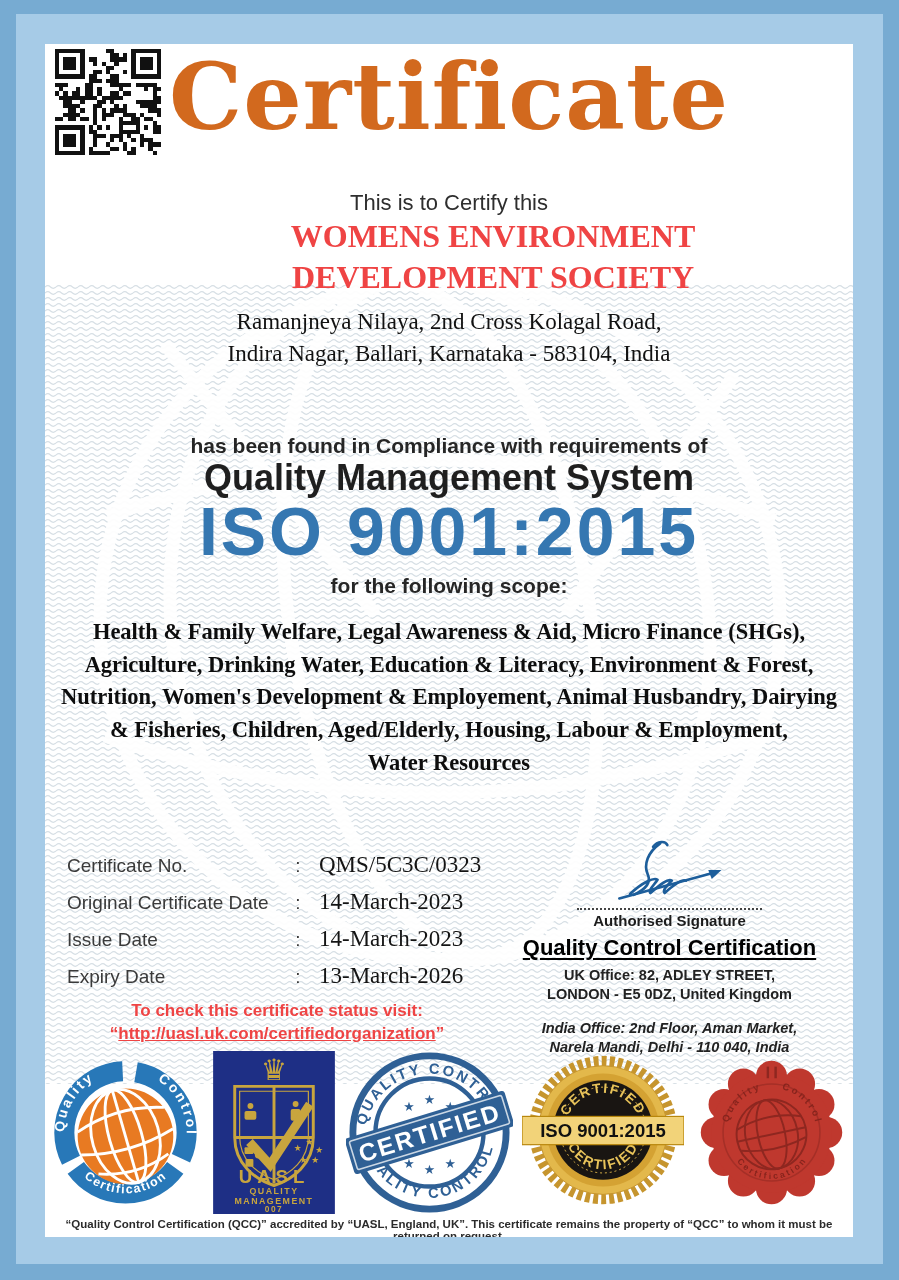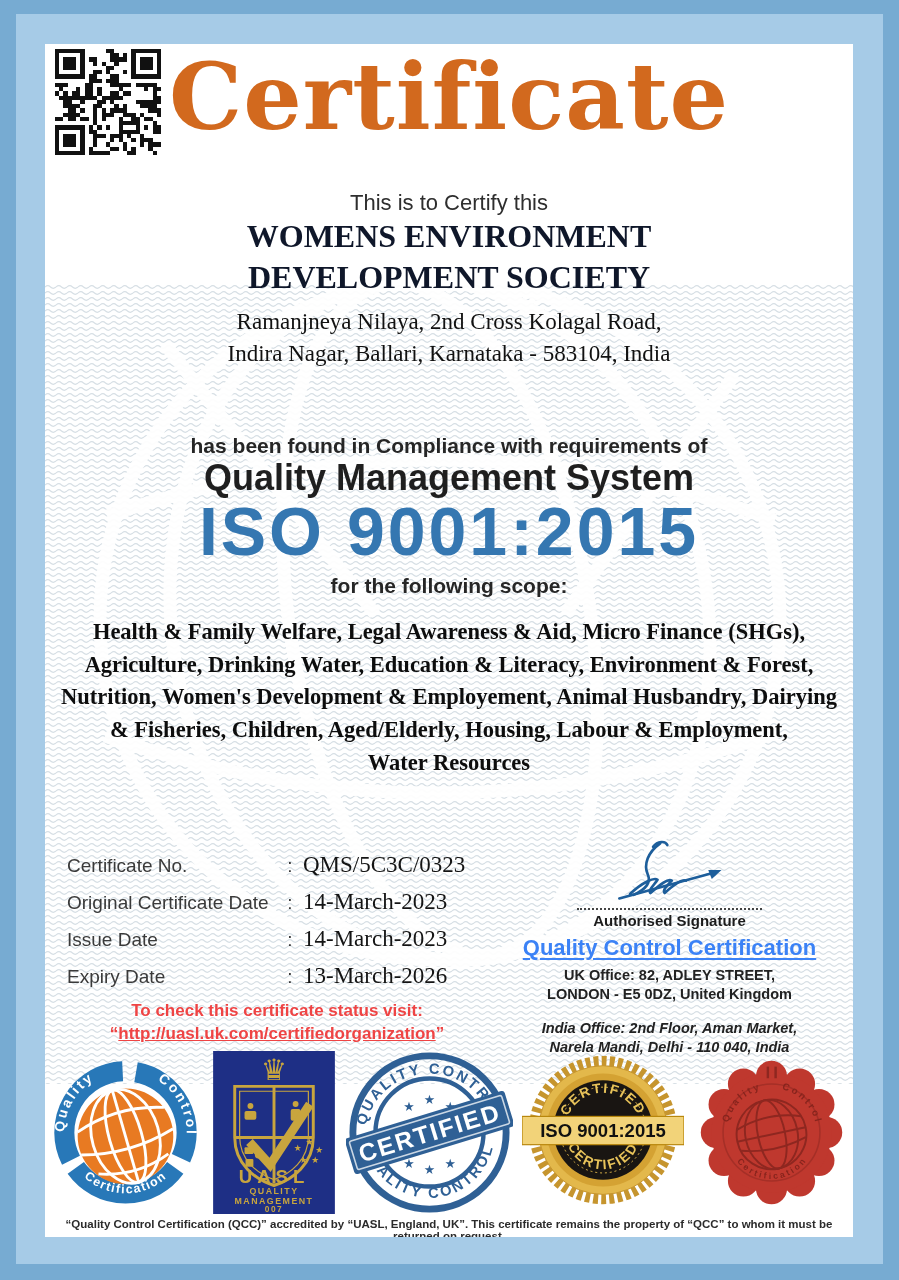--- a/index.html
+++ b/index.html
@@ -15,45 +15,45 @@
   .layer{position:absolute;z-index:1;}
 
   .qr{left:10px;top:2px;width:106px;height:112px;}
   .cert-title{
     left:0;top:-4px;width:100%;text-align:center;
     font-family:"DejaVu Serif", serif;font-weight:bold;
     font-size:92px;line-height:1.25;color:#d2691e;letter-spacing:1px;
   }
   .intro{left:0;top:146px;width:100%;text-align:center;font-size:22px;color:#2e2e2e;}
   .org{left:0;top:172px;width:100%;text-align:center;font-family:"Liberation Serif", serif;
-       font-weight:bold;font-size:32px;line-height:1.28;color:#0f172a;}
+       font-weight:bold;font-size:32px;line-height:1.28;color:#ef4444;padding-left:44px;}
   .addr{left:0;top:262px;width:100%;text-align:center;font-family:"Liberation Serif", serif;
        font-weight:normal;font-size:23px;line-height:1.38;color:#111;}
   .compliance{left:0;top:390px;width:100%;text-align:center;font-weight:bold;font-size:21px;color:#262626;}
   .qms{left:0;top:413px;width:100%;text-align:center;font-weight:bold;font-size:36px;color:#1f1f1f;}
   .iso{left:0;top:448px;width:100%;text-align:center;font-weight:bold;font-size:68px;
        color:#3577b1;letter-spacing:3px;}
   .scope-intro{left:0;top:530px;width:100%;text-align:center;font-weight:bold;font-size:21px;color:#262626;}
   .scope{left:0;top:572px;width:100%;text-align:center;font-family:"Liberation Serif", serif;
        font-weight:bold;font-size:22.5px;line-height:1.45;color:#0d0d0d;}
   .scope div{white-space:nowrap;}
 
   .details{left:22px;top:808px;width:430px;}
-  .drow{display:flex;align-items:baseline;margin-bottom:11px;}
+  .drow{display:flex;align-items:baseline;margin-bottom:11px;gap:8px;}
   .drow .lbl{width:210px;font-size:19px;color:#3a3a3a;}
   .drow .sep{width:26px;text-align:center;font-size:19px;color:#3a3a3a;}
   .drow .val{font-family:"Liberation Serif", serif;font-size:23px;color:#141414;}
   .status{width:420px;text-align:center;font-weight:bold;font-size:17px;color:#ef4444;line-height:1.35;}
   .status .url{text-decoration:underline;}
 
   .signblock{left:452px;top:794px;width:345px;text-align:center;}
   .signblock .sig{height:64px;}
   .dotline{width:185px;margin:0 auto 2px auto;border-bottom:2px dotted #444;height:2px;}
   .authlabel{font-weight:bold;font-size:15px;color:#1c1c1c;}
-  .issuer-name{margin-top:6px;font-weight:bold;font-size:22px;color:#3b82f6;
+  .issuer-name{margin-top:6px;font-weight:bold;font-size:22px;color:#000000;
       text-decoration:underline;text-decoration-thickness:2px;text-underline-offset:3px;}
   .office{margin-top:5px;font-weight:bold;font-size:14.5px;color:#222;line-height:1.3;}
   .office.second{margin-top:15px;font-style:italic;}
 
   .badges{left:4px;top:1000px;width:800px;height:176px;display:flex;
       justify-content:space-between;align-items:center;}
   .badge{flex:0 0 auto;}
 
   .fineprint{left:0;top:1174px;width:100%;text-align:center;font-weight:bold;
       font-size:11.5px;color:#2b2b2b;}

